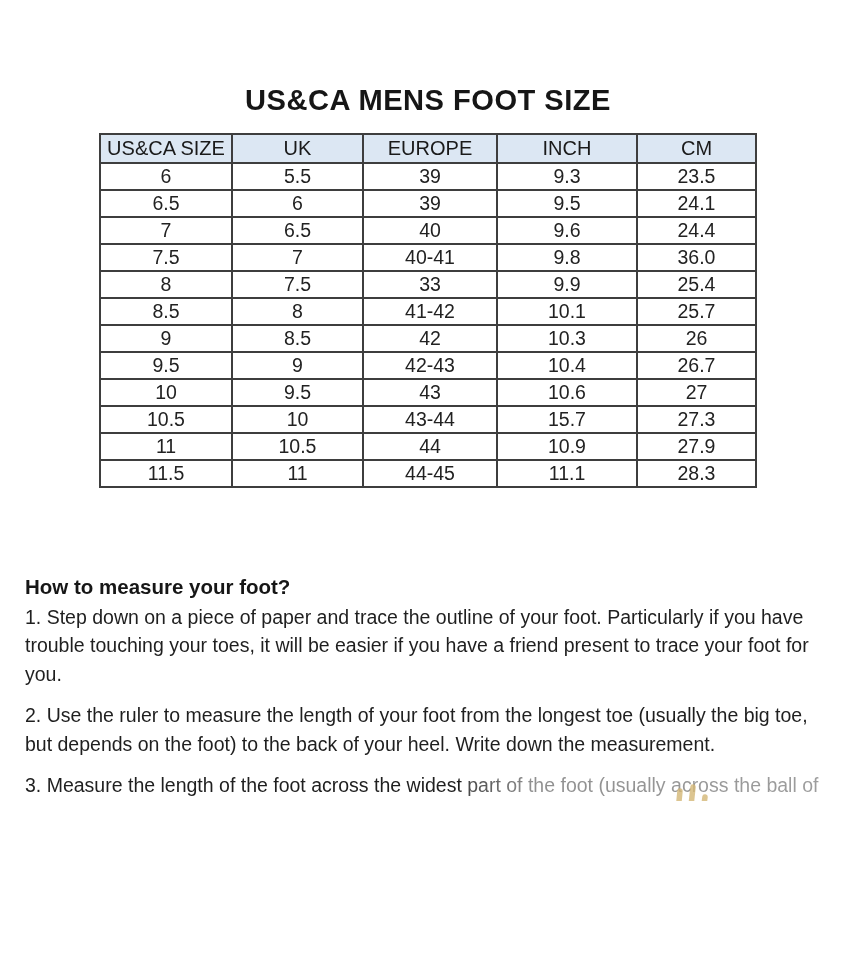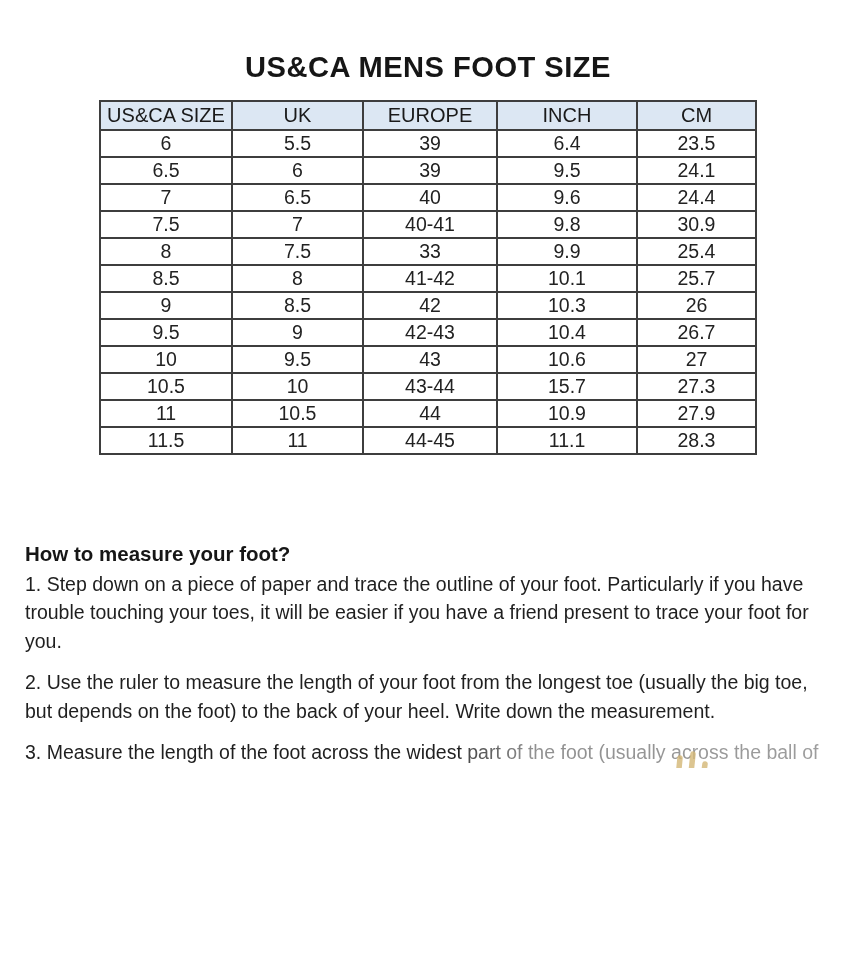--- a/index.html
+++ b/index.html
@@ -1,18 +1,18 @@
 <!DOCTYPE html>
 <html><head>
 <meta charset="utf-8">
 <style>
   html,body{margin:0;padding:0;background:#ffffff;}
   .page{
     position:relative;width:856px;height:768px;background:#ffffff;
-    font-family:"Liberation Sans",sans-serif;color:#1d1d1d;overflow:hidden;
+    font-family:"Liberation Sans",sans-serif;color:#1d1d1d;overflow:hidden;margin-top:33px;
   }
   
   .title{
     position:absolute;top:50px;left:0;width:100%;text-align:center;
     font-size:30px;font-weight:bold;letter-spacing:0.5px;color:#161616;
     transform:scaleX(0.97);
   }
   
   .size-table{
     position:absolute;top:100px;left:99px;width:656px;
@@ -83,21 +83,21 @@
           <th>EUROPE</th>
           <th>INCH</th>
           <th>CM</th>
         </tr>
     </thead>
     <tbody id="size-table-body">
         <tr>
           <td>6</td>
           <td>5.5</td>
           <td>39</td>
-          <td>6.4</td>
+          <td>9.3</td>
           <td>23.5</td>
         </tr>
         <tr>
           <td>6.5</td>
           <td>6</td>
           <td>39</td>
           <td>9.5</td>
           <td>24.1</td>
         </tr>
         <tr>
@@ -105,21 +105,21 @@
           <td>6.5</td>
           <td>40</td>
           <td>9.6</td>
           <td>24.4</td>
         </tr>
         <tr>
           <td>7.5</td>
           <td>7</td>
           <td>40-41</td>
           <td>9.8</td>
-          <td>30.9</td>
+          <td>36.0</td>
         </tr>
         <tr>
           <td>8</td>
           <td>7.5</td>
           <td>33</td>
           <td>9.9</td>
           <td>25.4</td>
         </tr>
         <tr>
           <td>8.5</td>

